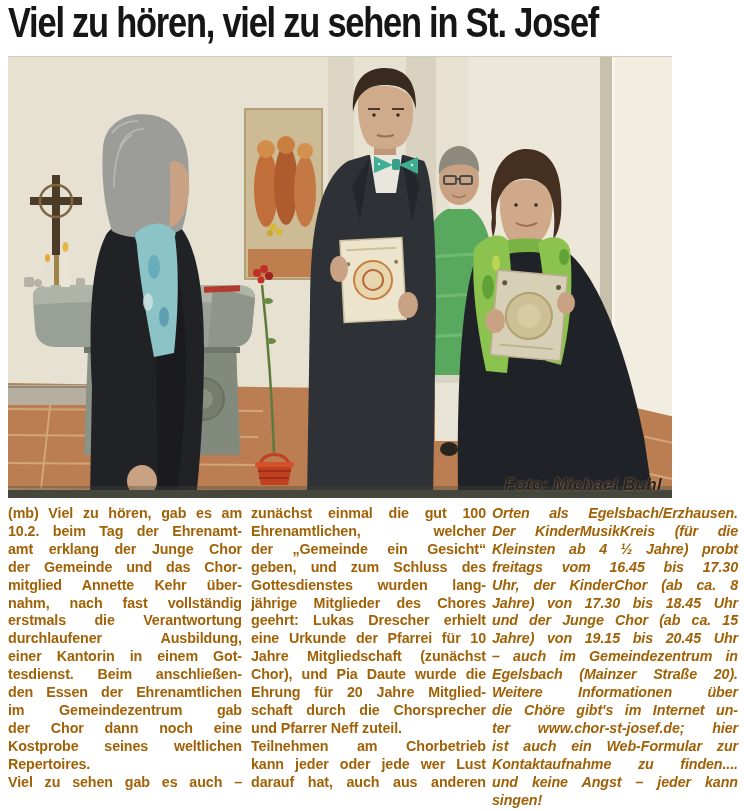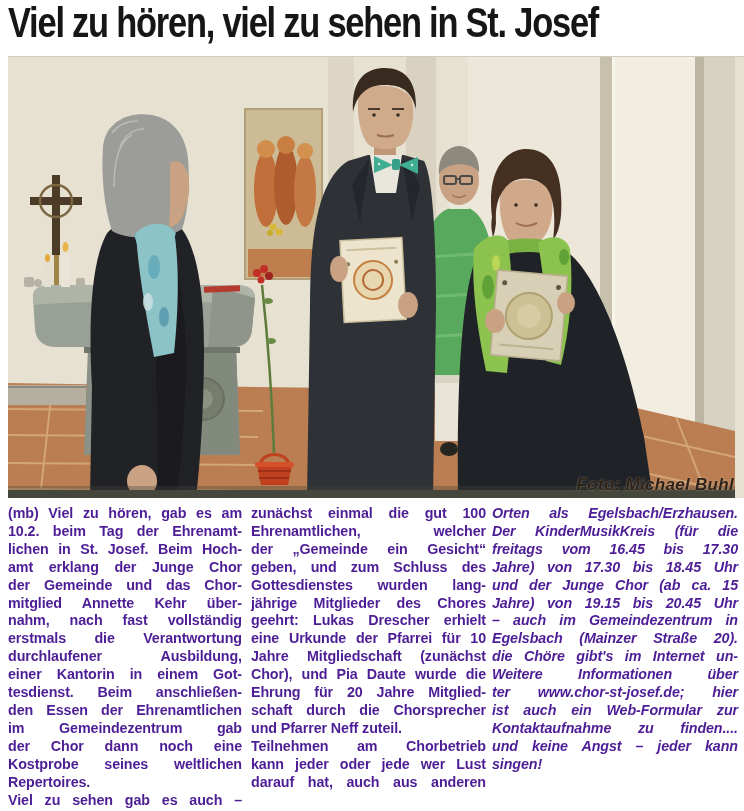--- a/index.html
+++ b/index.html
@@ -8,33 +8,33 @@
     background:#ffffff; overflow:hidden;
     font-family:"Liberation Sans", sans-serif;
   }
   .headline {
     position:absolute; left:8px; top:0; margin:0; height:52px;
     font-size:42px; font-weight:700; letter-spacing:-1.5px;
     color:#161616; white-space:nowrap; line-height:1.1;
     transform:scaleX(0.82); transform-origin:left top;
   }
   .photo {
-    position:absolute; left:8px; top:56px; width:736px; height:441px;
+    position:absolute; left:8px; top:56px; width:664px; height:441px;
     border-top:1px solid #cfccc2; background:#e7e1d2; overflow:hidden;
   }
   .photo svg { display:block; filter:blur(0.5px); }
   .credit {
     position:absolute; right:10px; bottom:3px;
     font-style:italic; font-weight:700; font-size:17px;
     color:#2e2117; letter-spacing:0.3px;
     text-shadow:0 0 2px rgba(236,228,210,0.55);
   }
   .col {
     position:absolute; top:505px;
-    font-size:14.3px; font-weight:700; color:#4c1d95;
+    font-size:14.3px; font-weight:700; color:#a16207;
     line-height:17.9px; letter-spacing:-0.1px;
   }
   .col1 { left:8px;   width:234px; }
   .col2 { left:251px; width:235px; }
   .col3 { left:492px; width:246px;font-style:italic; }
   .tline { text-align:justify; text-align-last:justify; white-space:nowrap; }
   .tline-end { text-align-last:left; }
 </style>
 </head>
 <body>
@@ -240,21 +240,20 @@
         <rect x="0" y="429" width="727" height="5" fill="#45463c" opacity="0.35"></rect>
         <rect x="0" y="433" width="727" height="8" fill="#45463c"></rect>
       </g>
     </svg>
     <div class="credit">Foto: Michael Buhl</div>
   </div>
 
   <div class="col col1">
       <div class="tline">(mb) Viel zu hören, gab es am</div>
       <div class="tline">10.2. beim Tag der Ehrenamt-</div>
-      <div class="tline">lichen in St. Josef. Beim Hoch-</div>
       <div class="tline">amt erklang der Junge Chor</div>
       <div class="tline">der Gemeinde und das Chor-</div>
       <div class="tline">mitglied Annette Kehr über-</div>
       <div class="tline">nahm, nach fast vollständig</div>
       <div class="tline">erstmals die Verantwortung</div>
       <div class="tline">durchlaufener Ausbildung,</div>
       <div class="tline">einer Kantorin in einem Got-</div>
       <div class="tline">tesdienst. Beim anschließen-</div>
       <div class="tline">den Essen der Ehrenamtlichen</div>
       <div class="tline">im Gemeindezentrum gab</div>
@@ -277,28 +276,30 @@
       <div class="tline">Ehrung für 20 Jahre Mitglied-</div>
       <div class="tline">schaft durch die Chorsprecher</div>
       <div class="tline tline-end">und Pfarrer Neff zuteil.</div>
       <div class="tline">Teilnehmen am Chorbetrieb</div>
       <div class="tline">kann jeder oder jede wer Lust</div>
       <div class="tline">darauf hat, auch aus anderen</div>
     </div>
   <div class="col col3">
       <div class="tline">Orten als Egelsbach/Erzhausen.</div>
       <div class="tline">Der KinderMusikKreis (für die</div>
+      <div class="tline">Kleinsten ab 4 ½ Jahre) probt</div>
       <div class="tline">freitags vom 16.45 bis 17.30</div>
+      <div class="tline">Uhr, der KinderChor (ab ca. 8</div>
       <div class="tline">Jahre) von 17.30 bis 18.45 Uhr</div>
       <div class="tline">und der Junge Chor (ab ca. 15</div>
       <div class="tline">Jahre) von 19.15 bis 20.45 Uhr</div>
       <div class="tline">– auch im Gemeindezentrum in</div>
       <div class="tline">Egelsbach (Mainzer Straße 20).</div>
+      <div class="tline">Weitere Informationen über</div>
       <div class="tline">die Chöre gibt's im Internet un-</div>
-      <div class="tline">Weitere Informationen über</div>
       <div class="tline">ter www.chor-st-josef.de; hier</div>
       <div class="tline">ist auch ein Web-Formular zur</div>
       <div class="tline">Kontaktaufnahme zu finden....</div>
       <div class="tline">und keine Angst – jeder kann</div>
       <div class="tline tline-end">singen!</div>
     </div>
 
 </div>
 
 </body></html>

